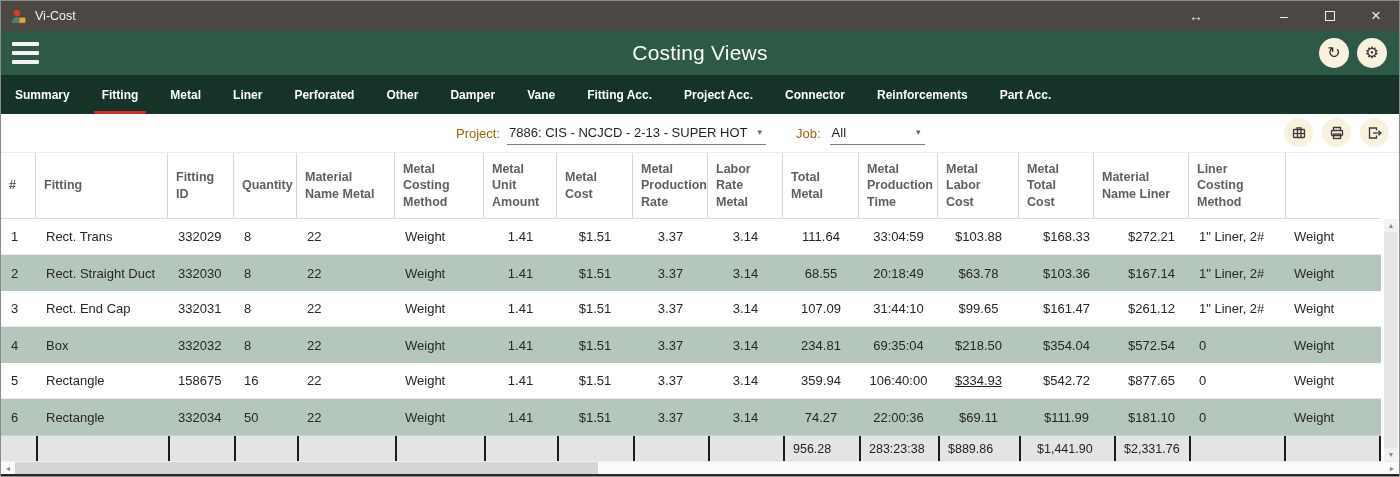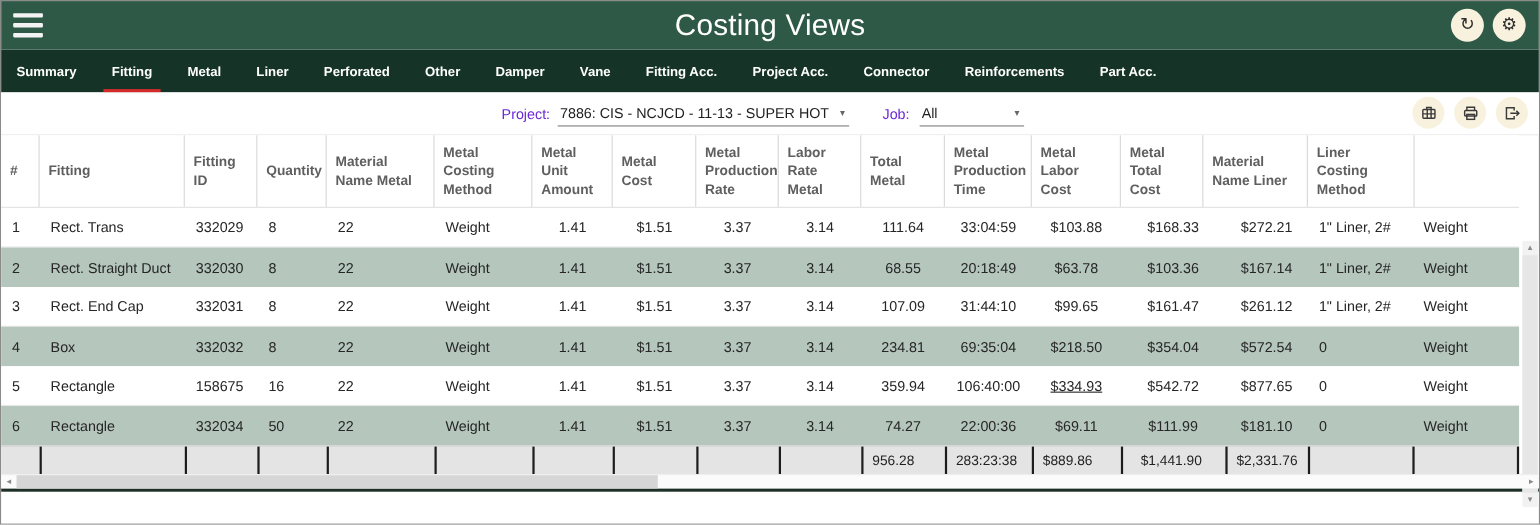--- a/index.html
+++ b/index.html
@@ -35,21 +35,21 @@
   .appheader {
     height: 44px; background: var(--header-green, #2e5946);
     position: relative; display: flex; align-items: center;
   }
   .hamburger { position: absolute; left: 11px; width: 30px; height: 22px;
     display: flex; flex-direction: column; justify-content: space-between;
     background: transparent; border: none; cursor: pointer; }
   .hamburger span { display: block; width: 27px; height: 4px; background: #f3f3f3; border-radius: 1px; }
   .appheader-title {
     position: absolute; left: 0; right: 0; text-align: center;
-    color: #fff; font-size: 27px; font-weight: 400; letter-spacing: .2px;
+    color: #fff; font-size: 21px; font-weight: 400; letter-spacing: .2px;
   }
   .appheader-actions { position: absolute; right: 12px; display: flex; gap: 8px; }
   .circle-btn {
     width: 30px; height: 30px; border-radius: 50%;
     background: var(--button-cream, #f7f1dd); border: none;
     display: flex; align-items: center; justify-content: center;
     color: #333; cursor: pointer; padding: 0;
   }
   .circle-btn .glyph { font-size: 16px; line-height: 1; color: #2f2f2f; }
 
@@ -63,21 +63,21 @@
     color: #fff; font-size: 12px; font-weight: bold; cursor: pointer; white-space: nowrap;
   }
   .tab.active::after {
     content: ""; position: absolute; left: -8px; right: -8px; bottom: 0; height: 3px;
     background: var(--accent-red, #d62b2b);
   }
 
   
   .filterrow { height: 39px; background: #fff; position: relative; border-bottom: 1px solid #ececec; }
   .filters { position: absolute; left: 455px; top: 0; height: 100%; display: flex; align-items: center; font-size: 13px; }
-  .filter-label { color: #6d28d9; margin-right: 7px; text-align: right; }
+  .filter-label { color: #a16207; margin-right: 7px; text-align: right; }
   .dd {
     display: flex; align-items: center; justify-content: space-between;
     border-bottom: 1px solid #7f7f7f; padding: 3px 4px 4px 2px; cursor: pointer;
   }
   .dd-value { color: #1f1f1f; white-space: nowrap; }
   .dd-caret { color: #666; font-size: 9px; margin-left: 10px; }
   .dd.project { min-width: 212px; }
   .dd.job { min-width: 95px; margin-left: 2px; }
   .job-label { margin-left: 30px; }
   .filter-toolbar { position: absolute; right: 10px; top: 4px; display: flex; gap: 9px; }
@@ -119,20 +119,40 @@
 
   .bottomstrip { height: 3px; background: #1d2f26; width: 1398px; }
 
   svg.lineicon { stroke: #3a3a3a; stroke-width: 1.3; fill: none; }
 </style>
 </head>
 <body>
 
 <div class="window">
 
+  <div class="titlebar">
+    <svg class="app-icon" viewBox="0 0 17 17">
+      <circle cx="7" cy="5" r="3.2" fill="#d43c2a"></circle>
+      <path d="M2 15 C2 10.5 5 9 7 9 C9 9 12 10.5 12 15 Z" fill="#4f7d74"></path>
+      <rect x="9" y="9.5" width="6.5" height="5.5" rx="1" fill="#d8a93f" stroke="#8a6a1e" stroke-width="0.6"></rect>
+    </svg>
+    <span class="titlebar-title">Vi-Cost</span>
+    <div class="titlebar-right">
+      <span class="resize-glyph">↔</span>
+      <button class="winbtn">
+          <span>–</span>
+        </button>
+      <button class="winbtn">
+          <span class="maxbox"></span>
+        </button>
+      <button class="winbtn close">
+          <span>×</span>
+        </button>
+    </div>
+  </div>
 
   <div class="appheader">
     <button class="hamburger" aria-label="menu">
       <span></span>
         <span></span>
         <span></span>
     </button>
     <div class="appheader-title">Costing Views</div>
     <div class="appheader-actions">
       <button class="circle-btn">
@@ -157,21 +177,21 @@
       <div class="tab">Project Acc.</div>
       <div class="tab">Connector</div>
       <div class="tab">Reinforcements</div>
       <div class="tab">Part Acc.</div>
     </div>
 
   <div class="filterrow">
     <div class="filters">
       <span class="filter-label">Project:</span>
       <div class="dd project">
-        <span class="dd-value">7886: CIS - NCJCD - 11-13 - SUPER HOT</span>
+        <span class="dd-value">7886: CIS - NCJCD - 2-13 - SUPER HOT</span>
         <span class="dd-caret">▾</span>
       </div>
       <span class="filter-label job-label">Job:</span>
       <div class="dd job">
         <span class="dd-value">All</span>
         <span class="dd-caret">▾</span>
       </div>
     </div>
     <div class="filter-toolbar">
       <button class="circle-btn">

